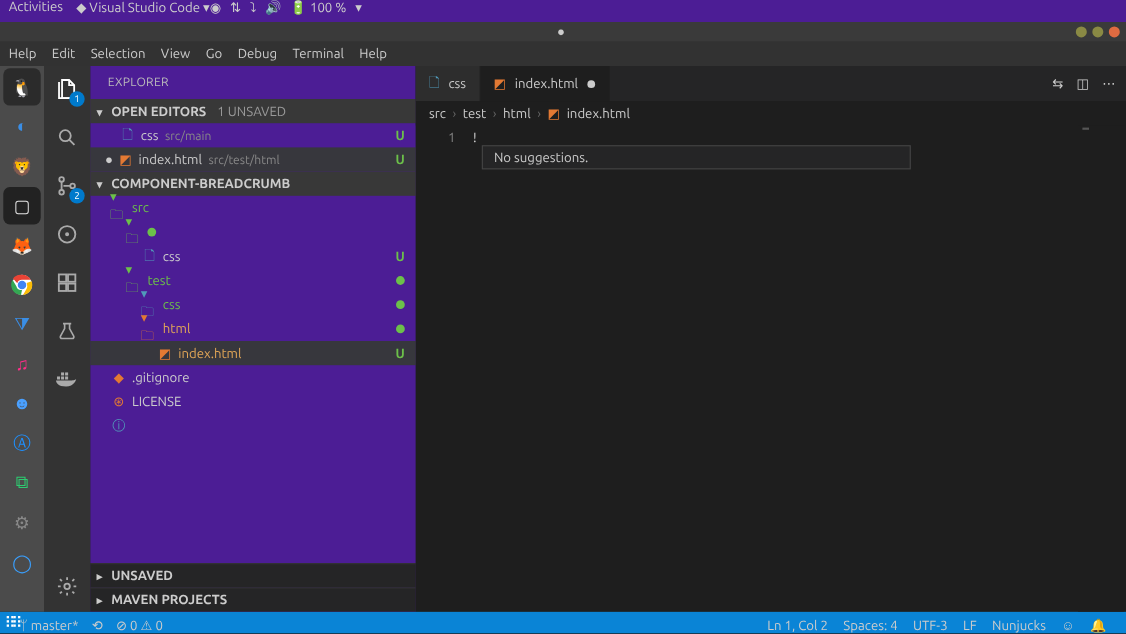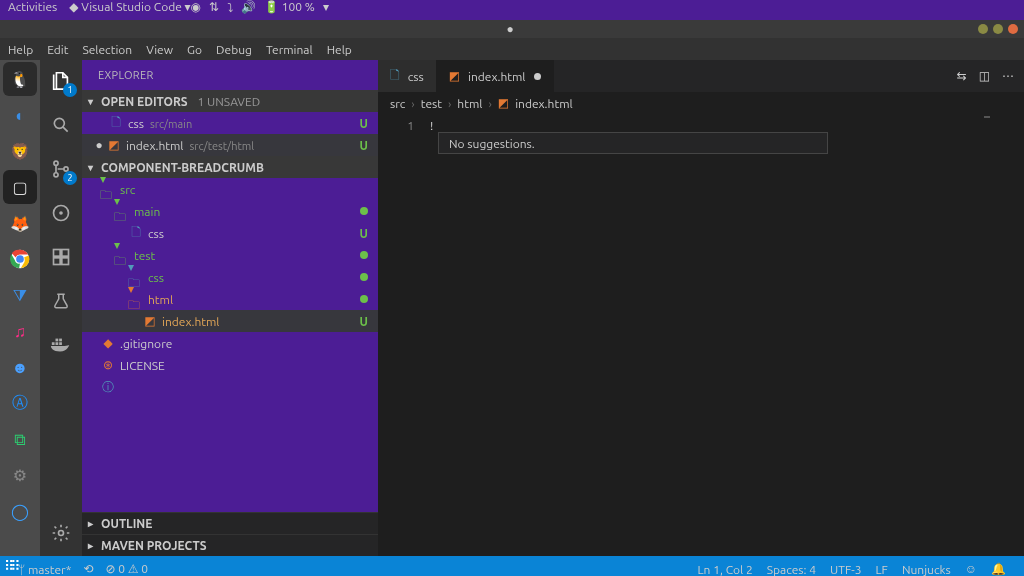--- a/index.html
+++ b/index.html
@@ -209,21 +209,20 @@
     </div>
     <div id="tree">
         <div class="row">
           <span class="indent" style="width:18px"></span>
           <span class="ic" style="color:#6cc04a">▾ 🗀</span>
           <span class="txt green">src</span>
         </div>
         <div class="row">
           <span class="indent" style="width:32px"></span>
           <span class="ic" style="color:#6cc04a">▾ 🗀</span>
-          <span class="txt green">main</span>
           <span class="dotm"></span>
         </div>
         <div class="row">
           <span class="indent" style="width:46px"></span>
           <span class="ic" style="color:#519aba">🗋</span>
           <span class="txt ">css</span>
           <span class="stat">U</span>
         </div>
         <div class="row">
           <span class="indent" style="width:32px"></span>
@@ -261,21 +260,21 @@
         </div>
         <div class="row">
           <span class="indent" style="width:18px"></span>
           <span class="ic" style="color:#519aba">ⓘ</span>
         </div>
       </div>
 
     <div style="flex:1"></div>
     <div class="collapsed">
         <span class="twisty">▸</span>
-        <span>OUTLINE</span>
+        <span>UNSAVED</span>
       </div>
     <div class="collapsed">
         <span class="twisty">▸</span>
         <span>MAVEN PROJECTS</span>
       </div>
   </div>
 
   <div class="editor">
     <div class="tabs">
       <div class="tab">

